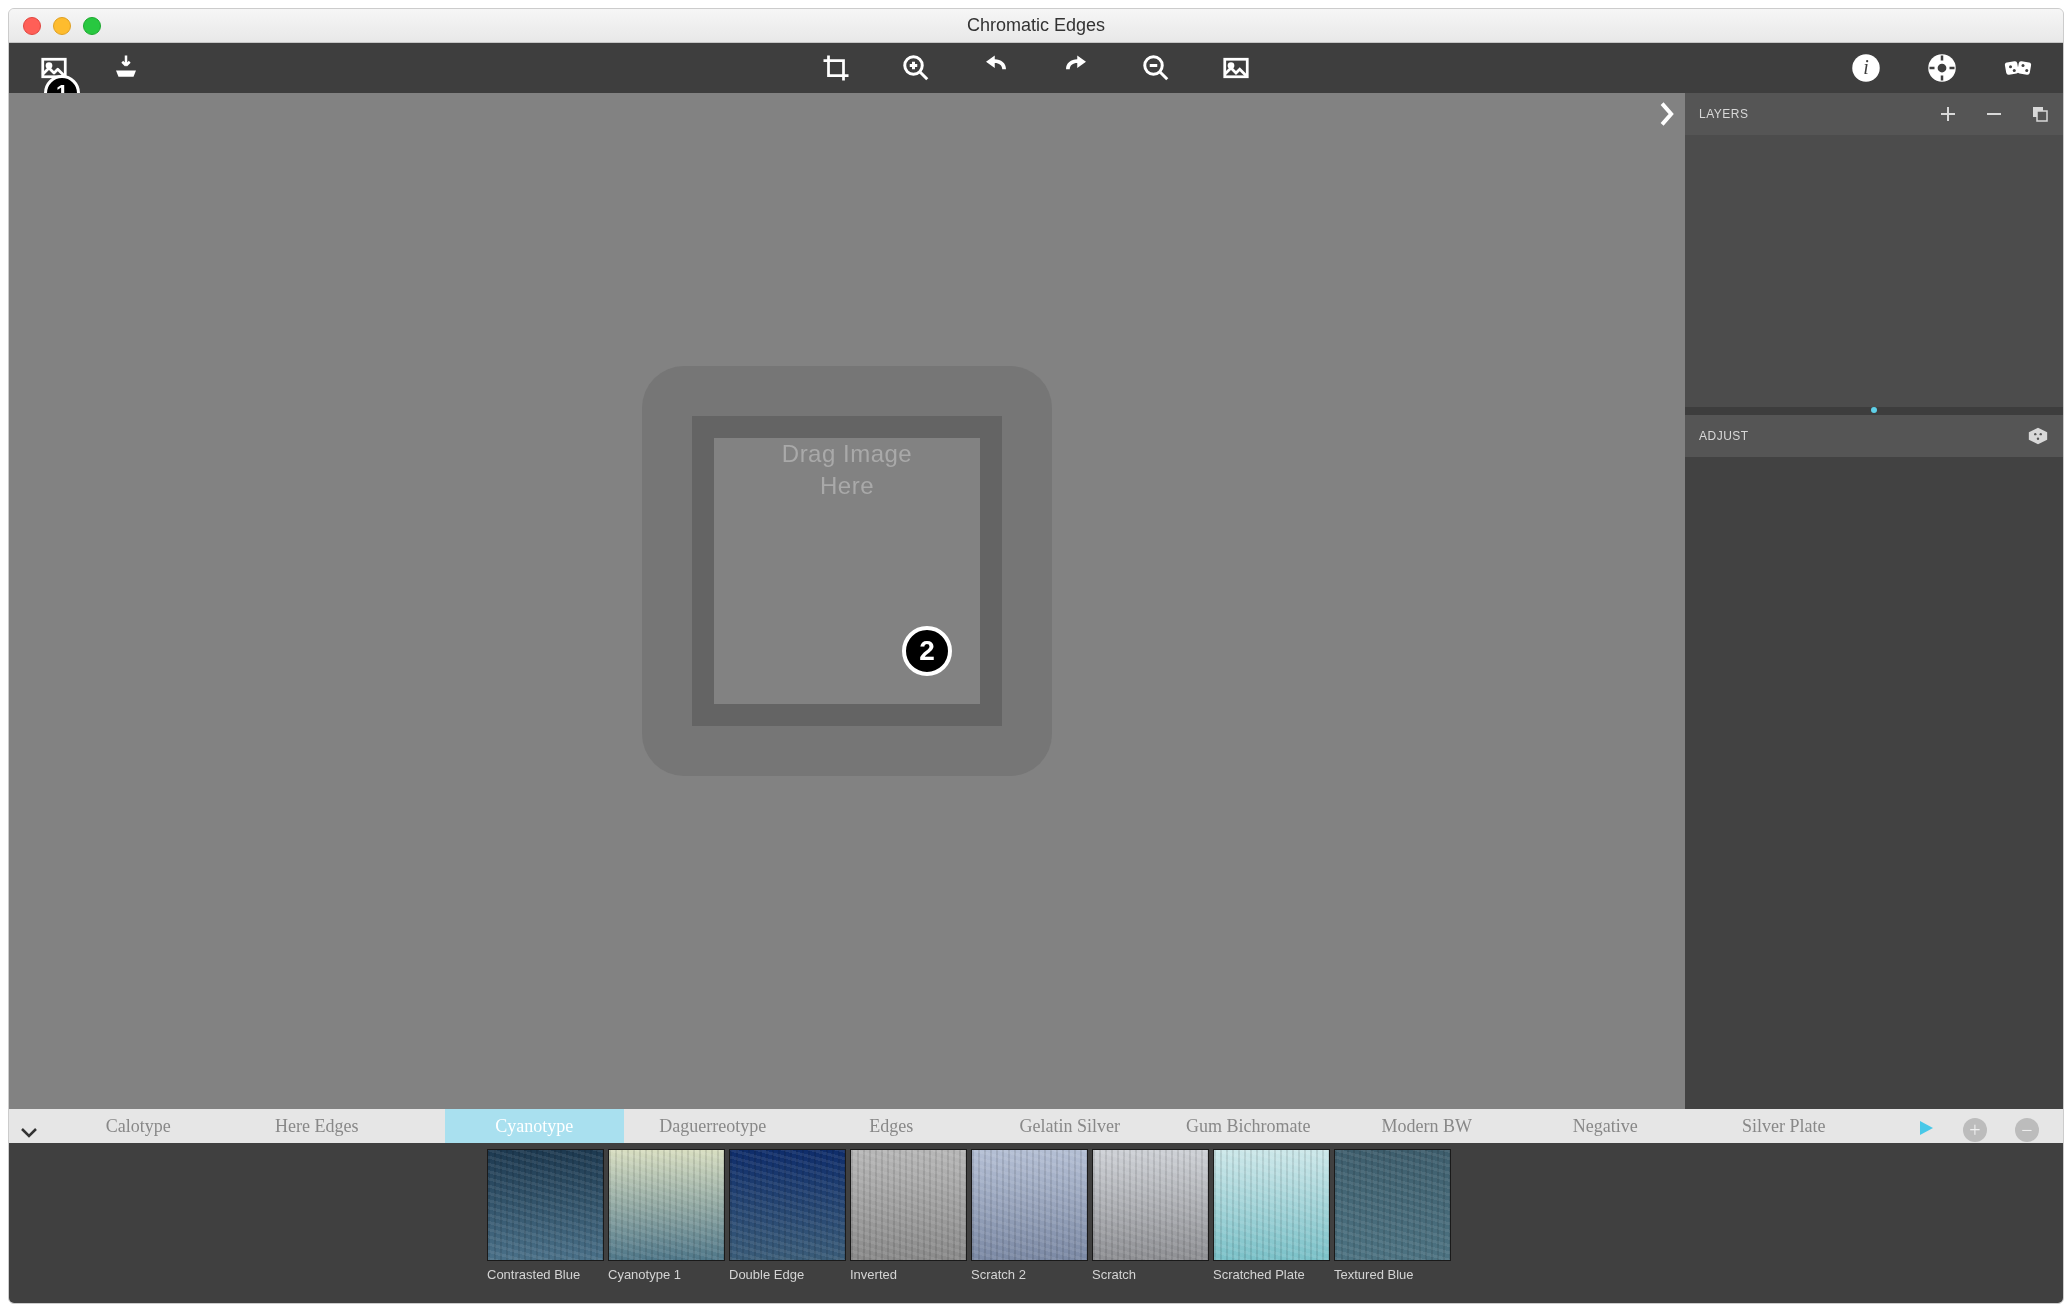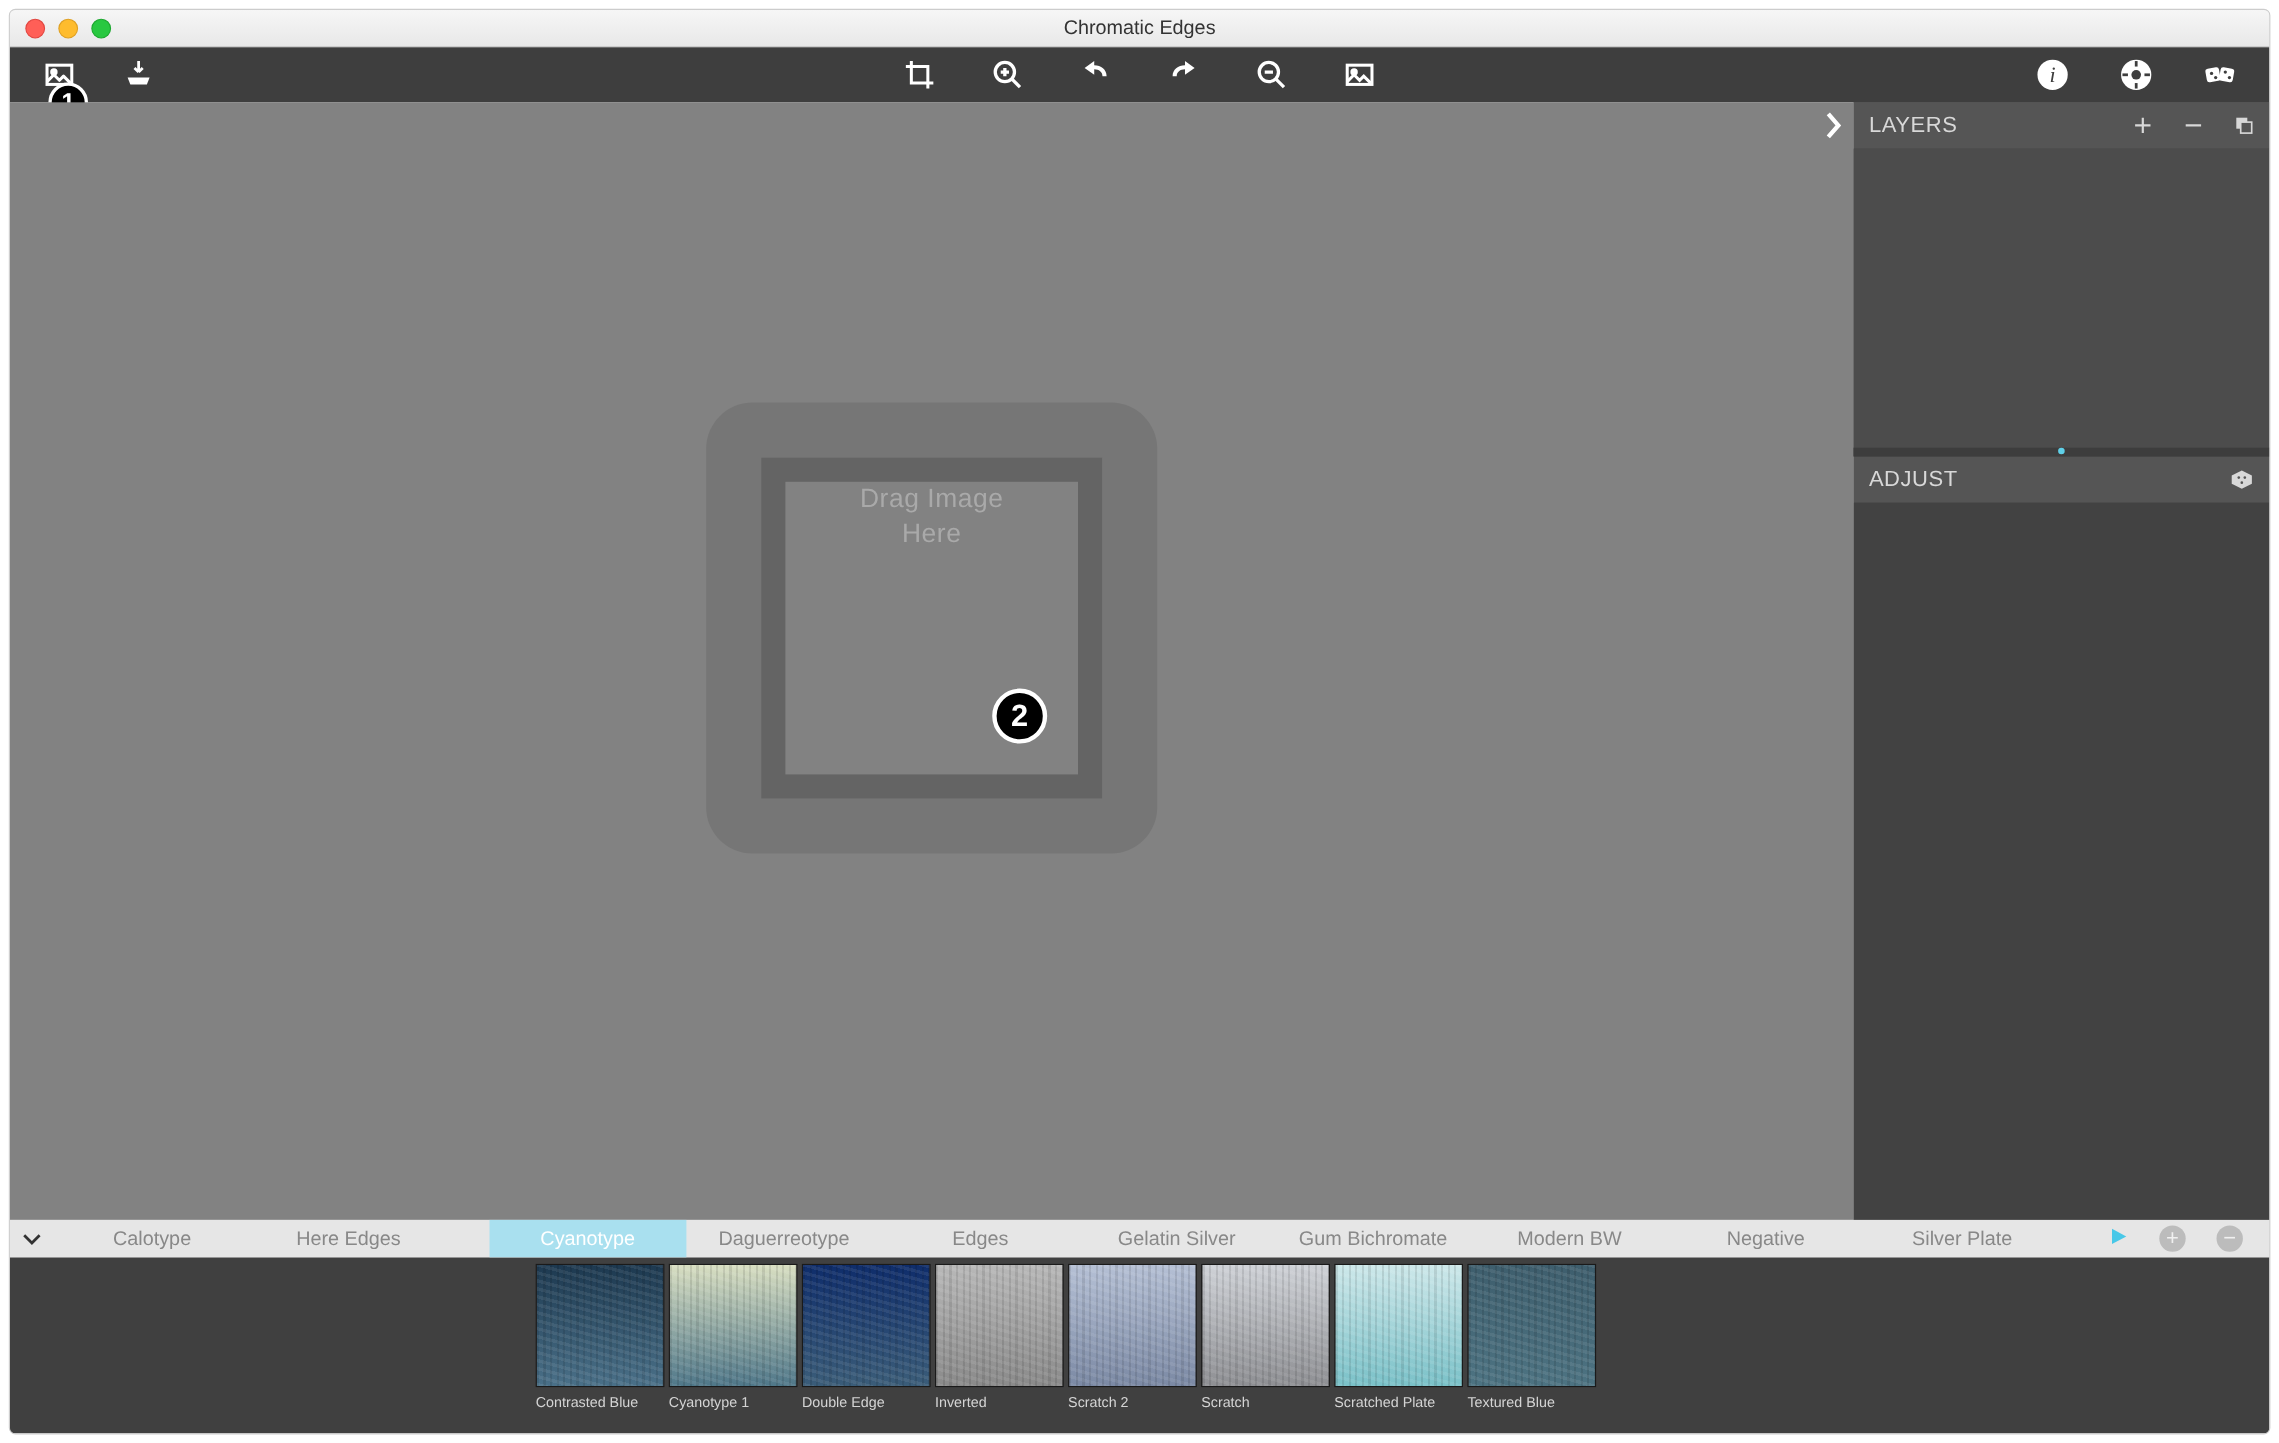--- a/index.html
+++ b/index.html
@@ -162,21 +162,21 @@
   display: flex;
   flex-direction: column;
 }
 .panel-header {
   height: 42px;
   background: #555;
   display: flex;
   align-items: center;
   padding: 0 14px;
   color: #d8d8d8;
-  font-size: 20px;
+  font-size: 12px;
   letter-spacing: 0.5px;
 }
 .panel-header .spacer { flex: 1; }
 .panel-icon {
   color: #d8d8d8;
   cursor: pointer;
   margin-left: 28px;
   font-size: 22px;
   display: flex;
 }
@@ -204,22 +204,23 @@
 .adjust-body {
   flex: 1;
   background: #424242;
 }
 .adjust-header-icon svg { width: 22px; height: 22px; }
 
 .category-bar {
   height: 34px;
   background: #e6e6e6;
   display: flex;
-  align-items: center;
-  position: relative;
+  align-items: flex-end;
+  position: relative;
+  font-family: Liberation Serif, serif;
 }
 .cat-chevron {
   width: 40px;
   text-align: center;
   color: #333;
   cursor: pointer;
   font-size: 20px;
 }
 .cat-list {
   display: flex;

